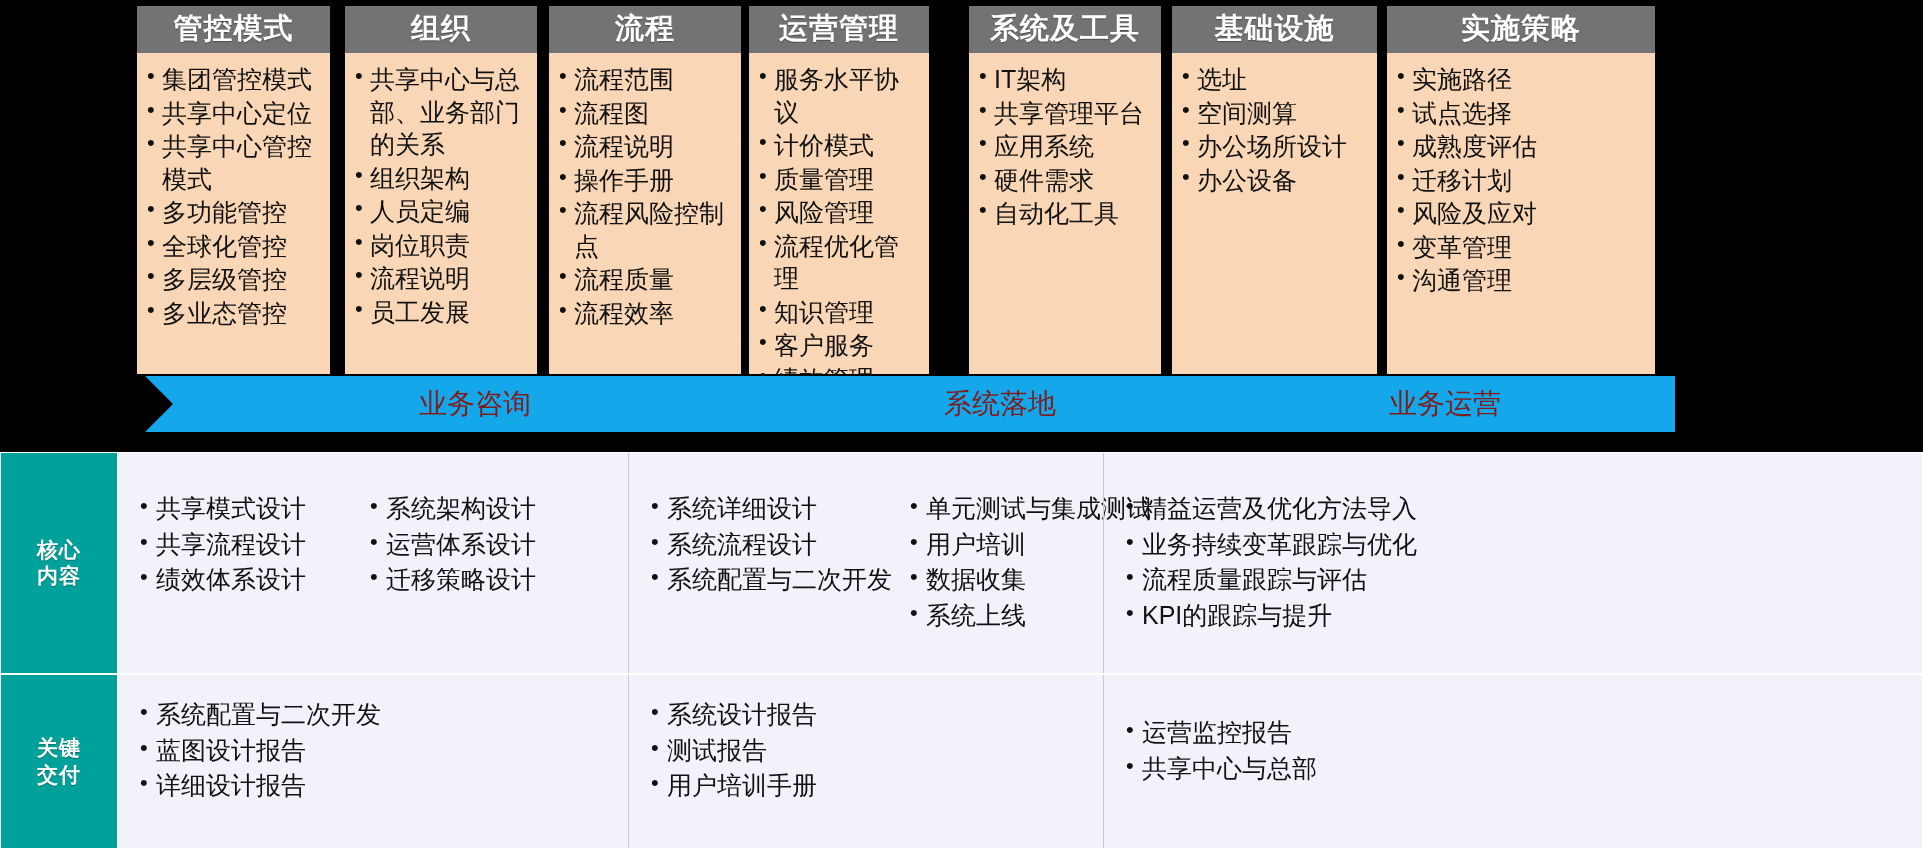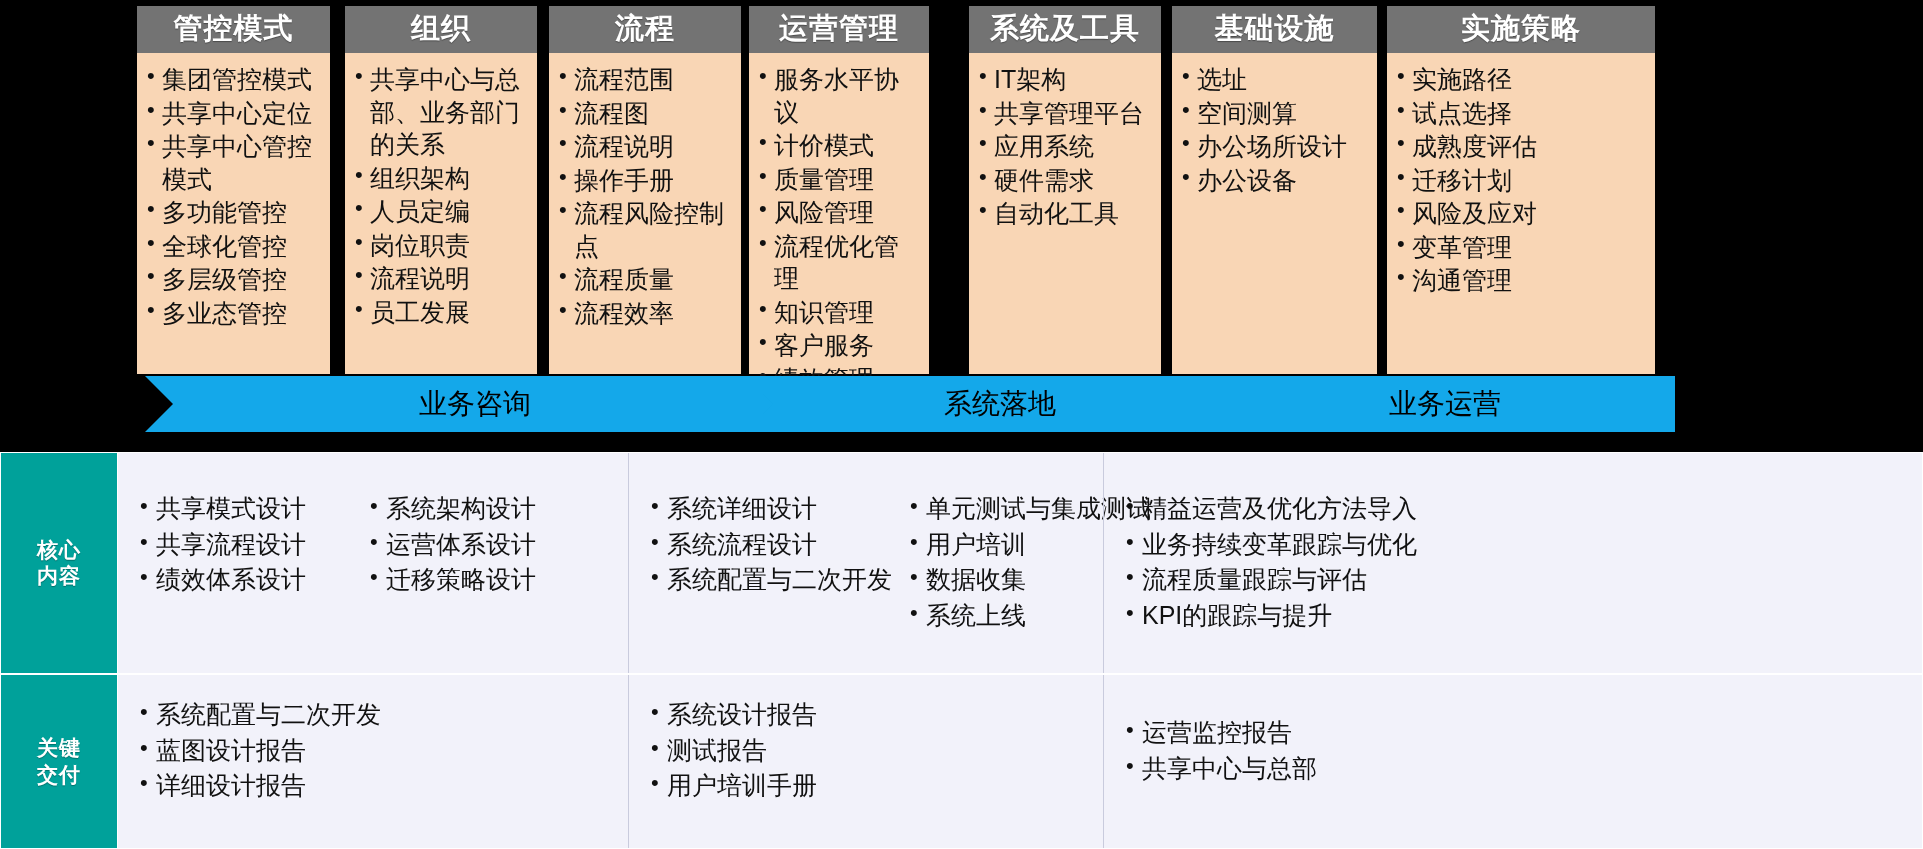--- a/index.html
+++ b/index.html
@@ -74,21 +74,21 @@
     left: 0px;
     top: 376px;
     width: 1786px;
     height: 60px;
   }
   .arrow {
     position: absolute;
     top: 0;
     height: 56px;
     background: #14A8EA;
-    color: #000000;
+    color: #7f1d1d;
     font-size: 28px;
     font-weight: normal;
     display: flex;
     align-items: center;
     justify-content: center;
     box-shadow: 3px 5px 5px rgba(0,0,0,0.28);
   }
   .arrow.chev {
     clip-path: polygon(0 0, calc(100% - 28px) 0, 100% 50%, calc(100% - 28px) 100%, 0 100%, 28px 50%);
     padding-left: 20px;

